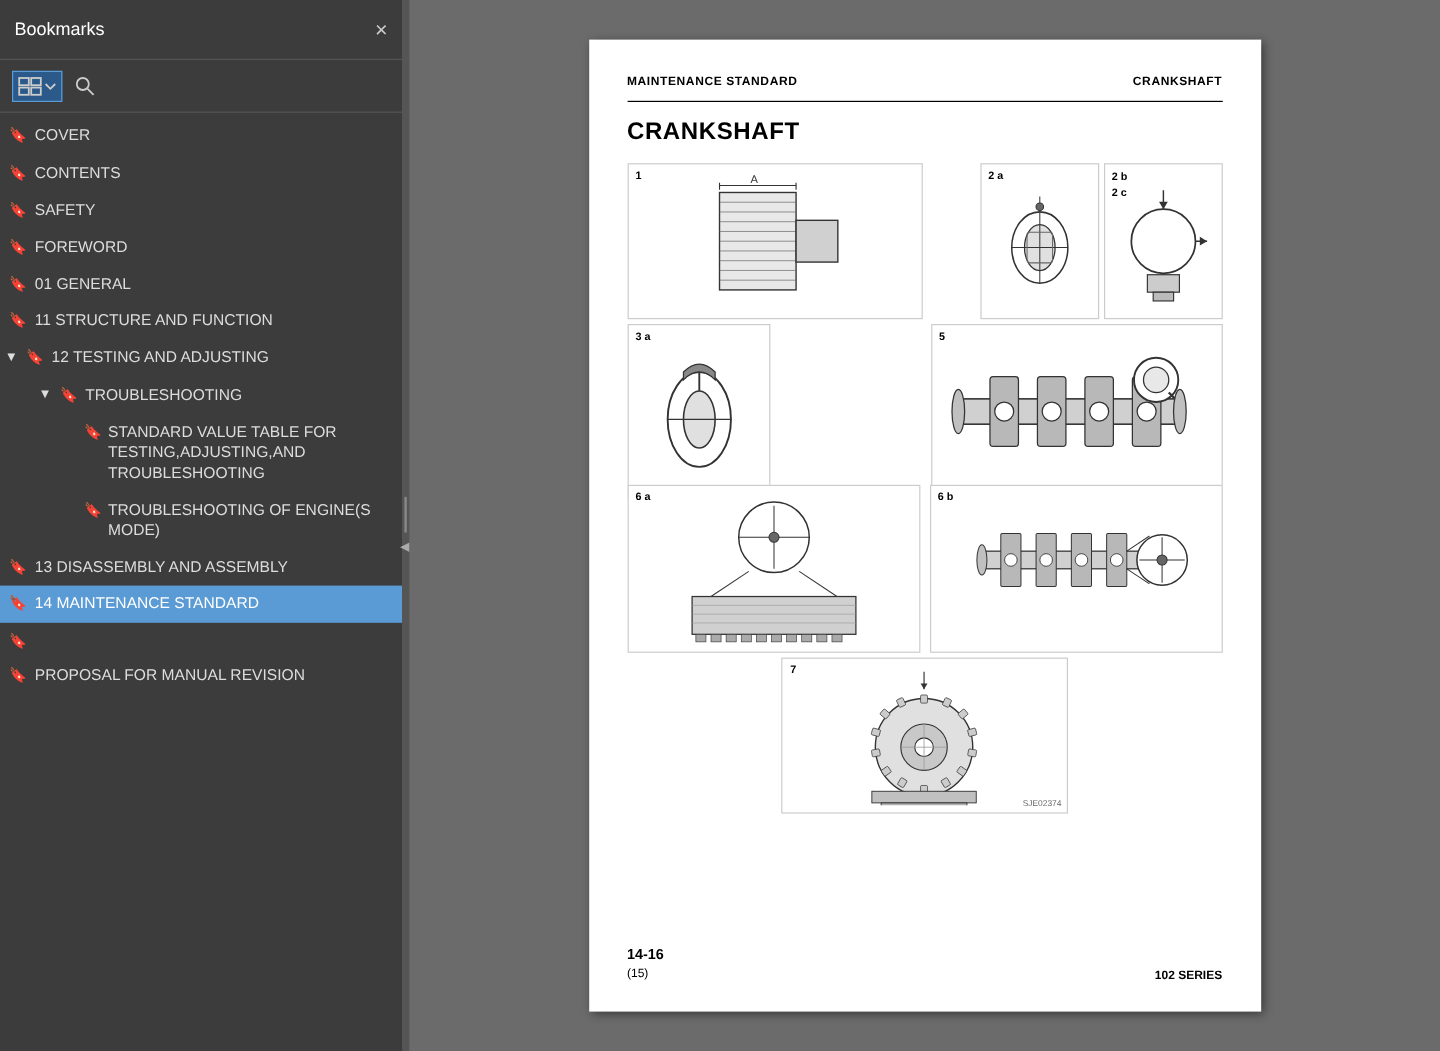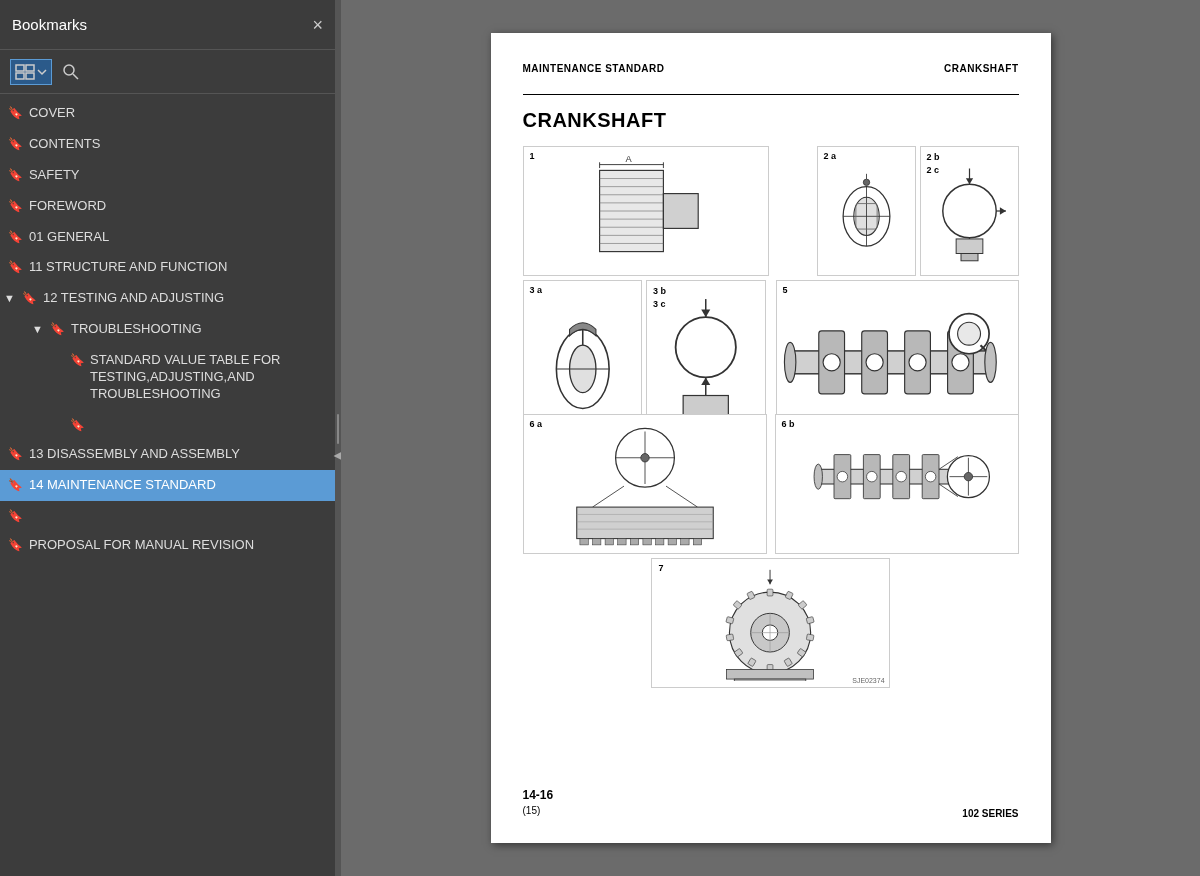--- a/index.html
+++ b/index.html
@@ -137,21 +137,21 @@
       display: flex;
       flex-direction: column;
       overflow: hidden;
     }
 
     #page-header {
       display: flex;
       justify-content: space-between;
       align-items: center;
       border-bottom: 1.5px solid #000;
-      padding-bottom: 20px;
+      padding-bottom: 10px;
       margin-bottom: 14px;
     }
     .page-header-left { font-size: 10px; font-weight: bold; letter-spacing: 0.5px; }
     .page-header-right { font-size: 10px; font-weight: bold; letter-spacing: 0.5px; }
 
     #page-main-title {
       font-size: 20px;
       font-weight: bold;
       margin-bottom: 14px;
       letter-spacing: 0.5px;
@@ -263,20 +263,21 @@
       <span class="expand-arrow" style="color:#ddd; font-size:11px; margin-right:4px;">▼</span>
       <span class="bookmark-icon">🔖</span>
       <span class="bookmark-label">TROUBLESHOOTING</span>
     </div>
     <div class="bookmark-item" style="padding-left: 70px;">
       <span class="bookmark-icon" style="margin-right:6px;">🔖</span>
       <span class="bookmark-label">STANDARD VALUE TABLE FOR TESTING,ADJUSTING,AND TROUBLESHOOTING</span>
     </div>
     <div class="bookmark-item" style="padding-left: 70px;">
       <span class="bookmark-icon" style="margin-right:6px;">🔖</span>
+      <span class="bookmark-label">TROUBLESHOOTING OF ENGINE(S MODE)</span>
     </div>
     <div class="bookmark-item">
       <span class="bookmark-icon">🔖</span>
       <span class="bookmark-label">13 DISASSEMBLY AND ASSEMBLY</span>
     </div>
     <div class="bookmark-item active">
       <span class="bookmark-icon">🔖</span>
       <span class="bookmark-label">14 MAINTENANCE STANDARD</span>
     </div>
     <div class="bookmark-item">
@@ -388,37 +389,20 @@
               <ellipse cx="40" cy="55" rx="20" ry="30" fill="none" stroke="#333" stroke-width="1.2"></ellipse>
               <ellipse cx="40" cy="55" rx="10" ry="18" fill="#e0e0e0" stroke="#333" stroke-width="1"></ellipse>
 
               <line x1="40" y1="25" x2="40" y2="37" stroke="#333" stroke-width="1.2"></line>
               <path d="M30 25 Q40 15 50 25 L50 30 Q40 20 30 30 Z" fill="#888" stroke="#333" stroke-width="0.8"></path>
 
               <line x1="20" y1="55" x2="60" y2="55" stroke="#333" stroke-width="0.8"></line>
             </svg>
           </div>
 
-          <div class="diagram-cell">
-            <span class="diagram-label" style="line-height:1.4;">3 b<br>3 c</span>
-            <svg viewBox="0 0 70 100" width="100%" height="100%">
-
-              <circle cx="35" cy="40" r="20" fill="none" stroke="#333" stroke-width="1.2"></circle>
-
-              <line x1="35" y1="8" x2="35" y2="20" stroke="#333" stroke-width="1"></line>
-              <polygon points="35,20 32,15 38,15" fill="#333"></polygon>
-
-              <line x1="35" y1="72" x2="35" y2="60" stroke="#333" stroke-width="1"></line>
-              <polygon points="35,60 32,65 38,65" fill="#333"></polygon>
-
-              <rect x="20" y="72" width="30" height="14" fill="#ccc" stroke="#333" stroke-width="0.8"></rect>
-              <rect x="23" y="86" width="24" height="8" fill="#bbb" stroke="#333" stroke-width="0.8"></rect>
-              <rect x="26" y="94" width="18" height="5" fill="#aaa" stroke="#333" stroke-width="0.8"></rect>
-            </svg>
-          </div>
         </div>
 
         <div class="diagram-cell">
           <span class="diagram-label">5</span>
           <svg viewBox="0 0 160 100" width="100%" height="100%">
 
             <rect x="5" y="42" width="140" height="16" fill="#d0d0d0" stroke="#333" stroke-width="1"></rect>
 
             <rect x="25" y="28" width="18" height="44" fill="#b8b8b8" stroke="#333" stroke-width="0.8" rx="2"></rect>
             <rect x="55" y="28" width="18" height="44" fill="#b8b8b8" stroke="#333" stroke-width="0.8" rx="2"></rect>

